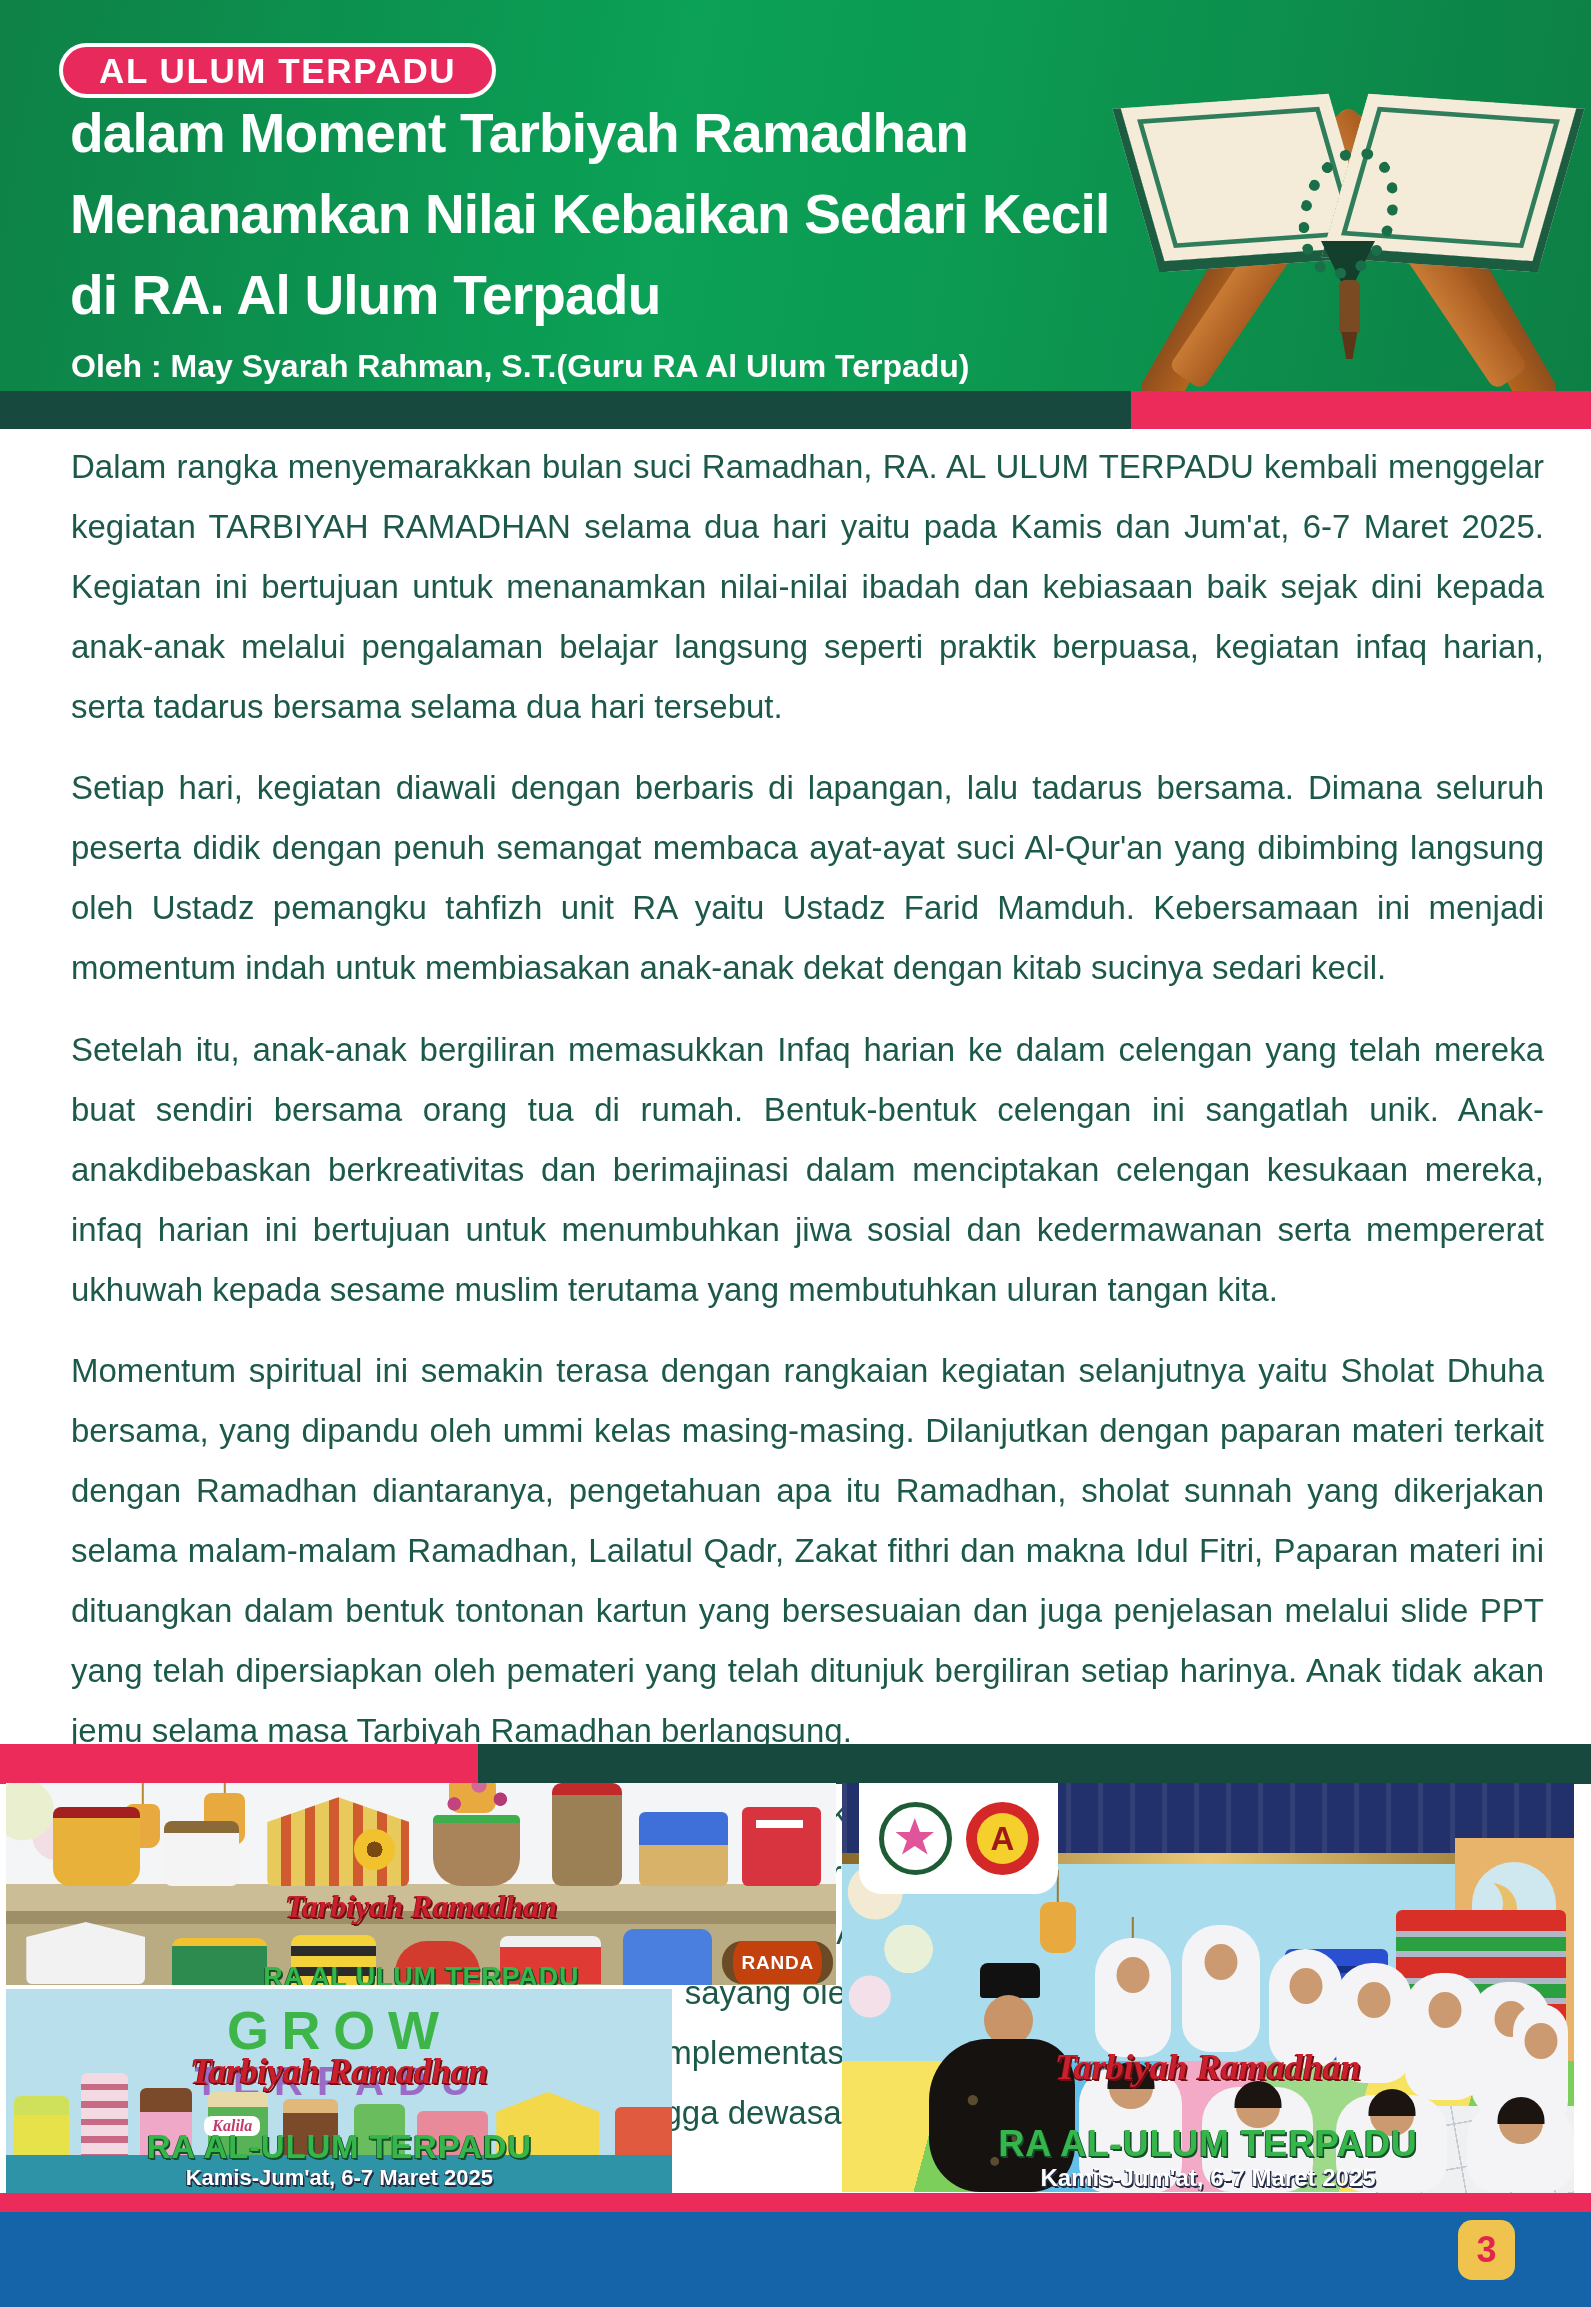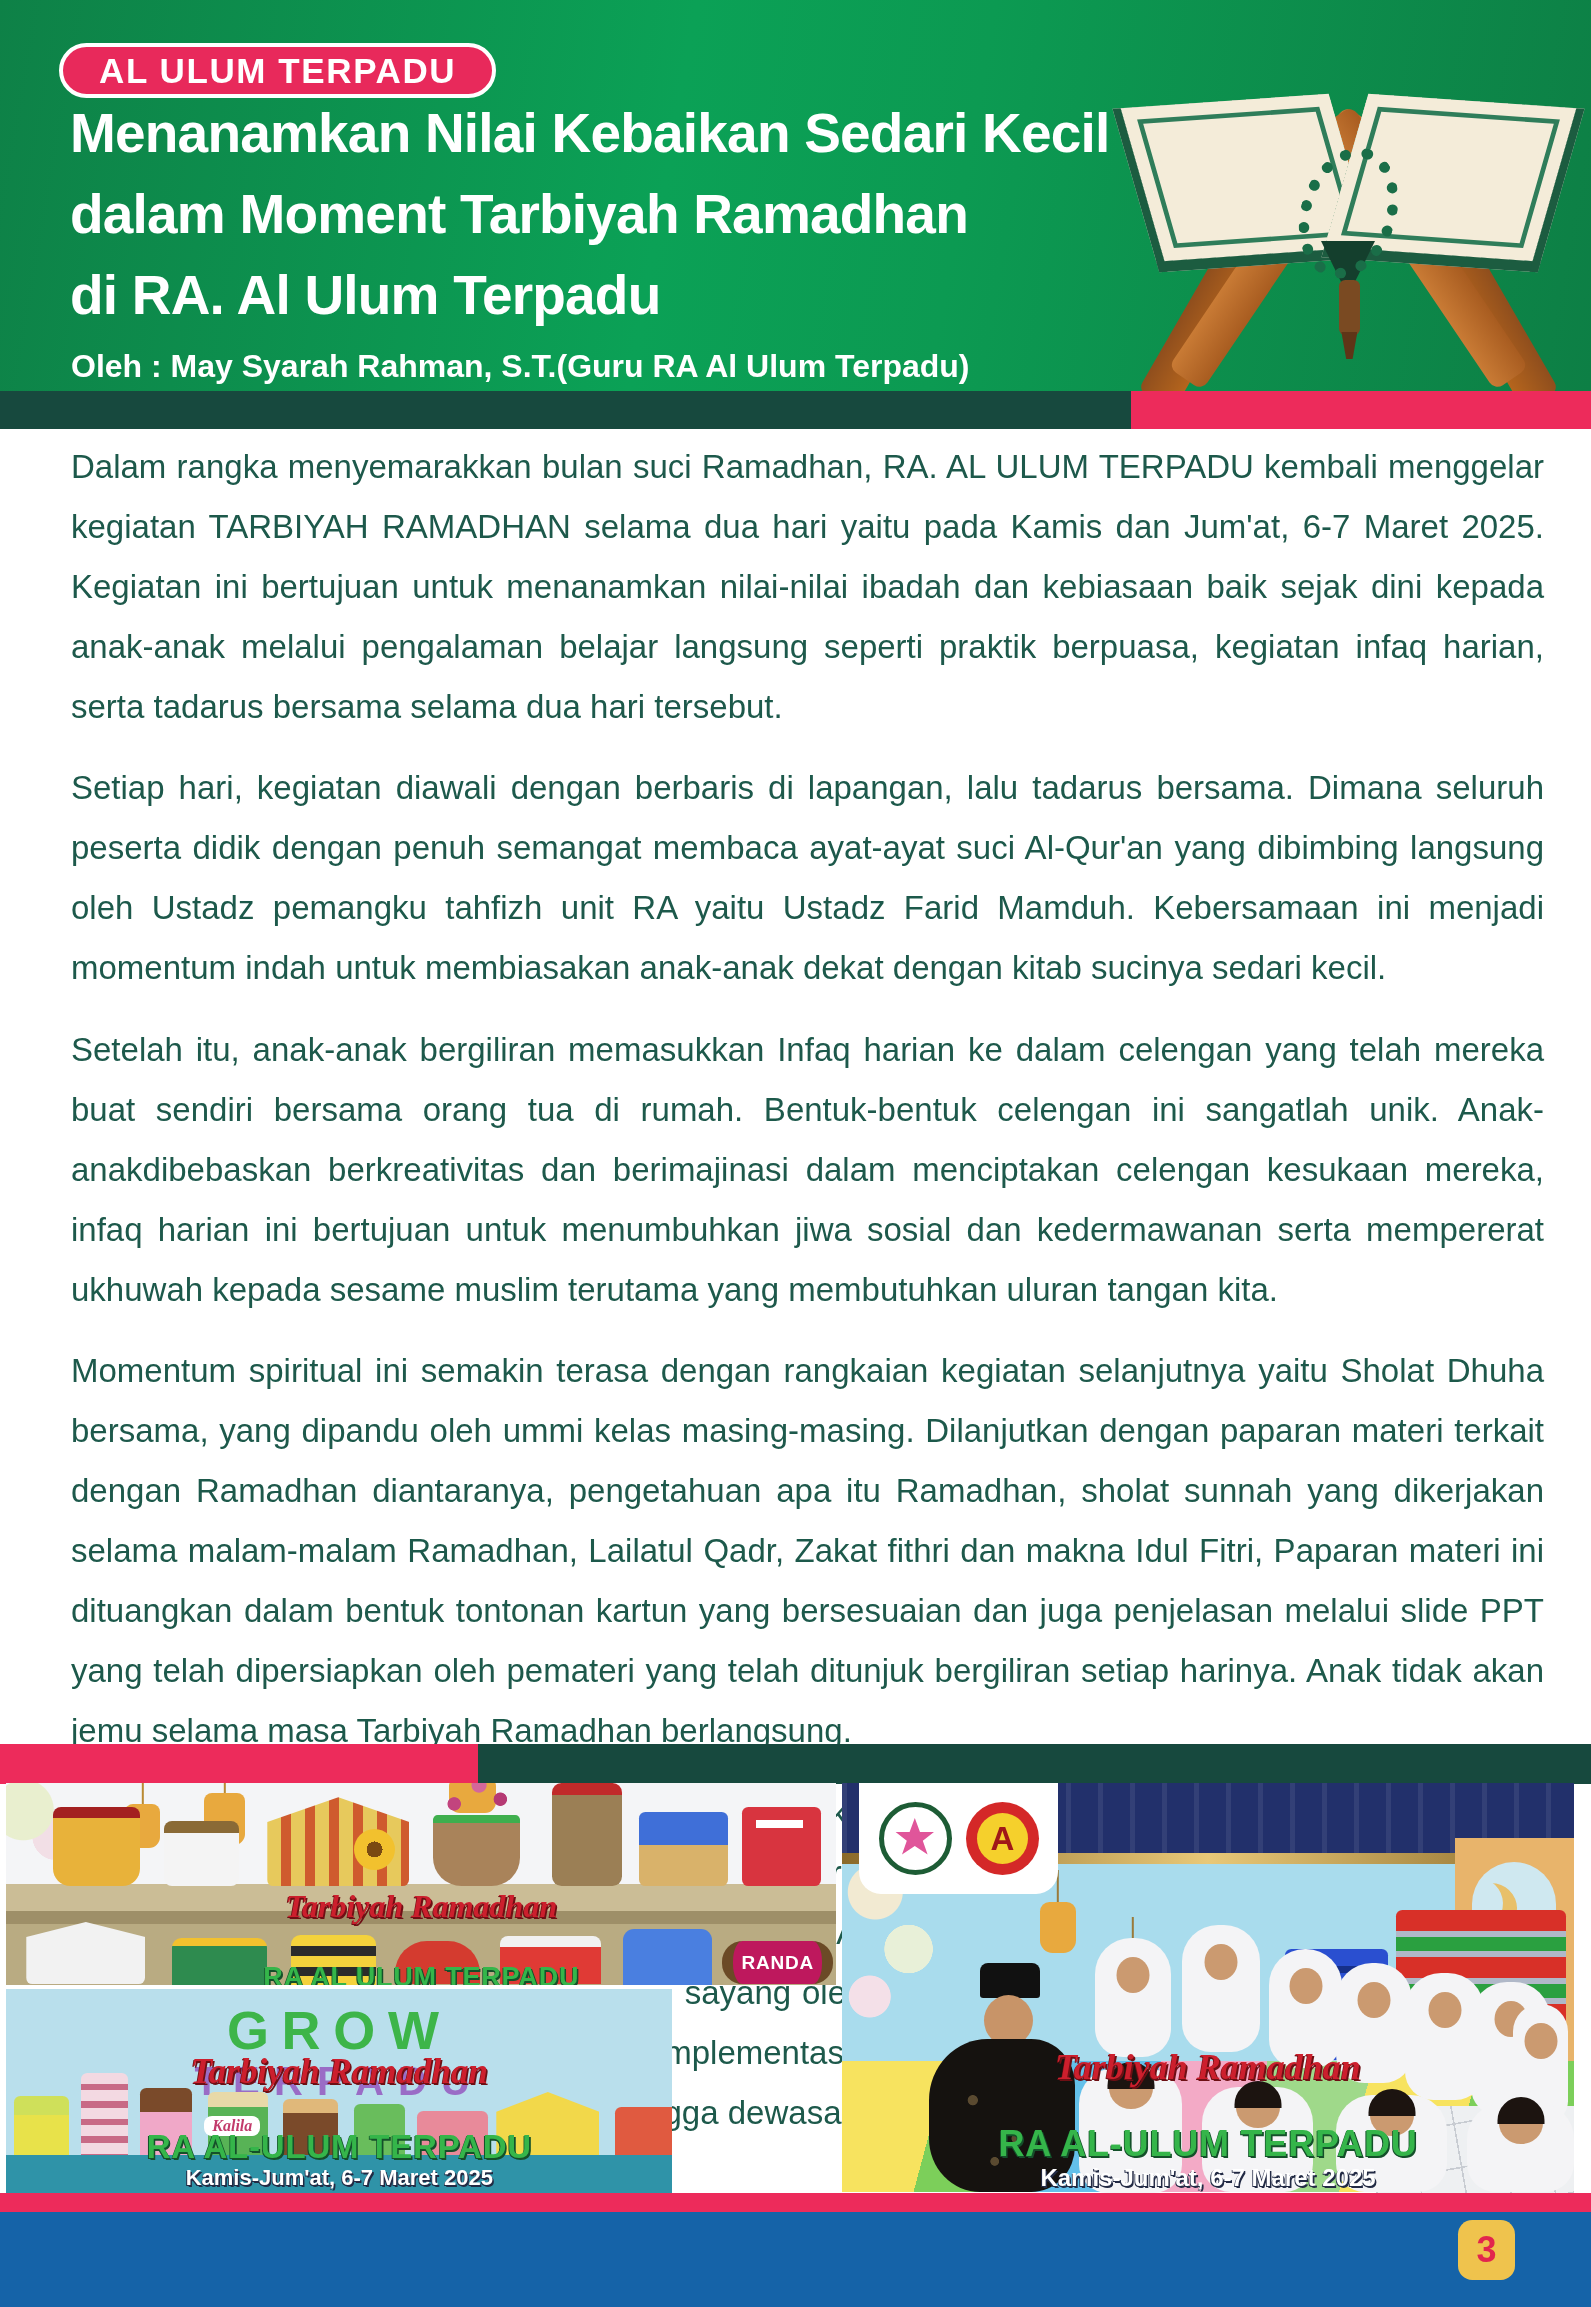--- a/index.html
+++ b/index.html
@@ -83,21 +83,21 @@
   .c7:after { content:""; position:absolute; left:14.2px; top:12.7px; width:47px; height:8px; background:#ffffff; }
   .b1 { left:20px; top:139px; width:119px; height:62px; background:#f2f2f2;
     clip-path:polygon(50% 0,100% 24%,100% 100%,0 100%,0 24%); }
   .b2 { left:166px; top:155px; width:95px; height:47px; background:linear-gradient(#f2c12e 16%, #2e8b4f 16%);
     border-radius:9.5px 9.5px 0 0; }
   .b3 { left:285px; top:152px; width:85px; height:50px;
     background:repeating-linear-gradient(#f4d23c 0 11px,#2b2b2b 11px 20.6px); border-radius:9.5px 9.5px 0 0; }
   .b4 { left:389px; top:158px; width:85px; height:43px; background:#d43b2f; border-radius:32px 32px 0 0; }
   .b5 { left:494px; top:153px; width:101px; height:48px; background:linear-gradient(#f1f1f1 22%, #e03a35 22%); border-radius:8px 8px 0 0; }
   .b6 { left:617px; top:146px; width:89px; height:56px; background:#4a7fe0; border-radius:11px 11px 0 0; }
-  .b7 { left:716px; top:158px; width:111px; height:43px; background:#be185d; border-radius:20.6px; border-left:11px solid #6b4a26; border-right:11px solid #6b4a26; display:flex; align-items:center; justify-content:center; }
+  .b7 { left:716px; top:158px; width:111px; height:43px; background:#c2410c; border-radius:20.6px; border-left:11px solid #6b4a26; border-right:11px solid #6b4a26; display:flex; align-items:center; justify-content:center; }
   .b7 span { color:#fff; font-size:19px; font-weight:700; letter-spacing:0.8px; }
   .kalila-tag { position:absolute; left:198px; top:127px; background:#ffffff; border-radius:8px; padding:0.8px 8px;
     font-family:"Liberation Serif", serif; font-style:italic; font-weight:700; font-size:16px; color:#c23a6b; z-index:5; }
   .lantern { position:absolute; background:#e8a93e; border-radius:8px 8px 11px 11px; }
   .lantern:before { content:""; position:absolute; left:50%; top:-20.6px; width:2.4px; height:20.6px; background:#b98a32; transform:translateX(-50%); }
   .pa-cap { position:absolute; left:0; bottom:-6.3px; width:100%; text-align:center; z-index:6; }
 
   
   .pb { position:absolute; left:0; top:202px; width:666px; height:208px; background:#b9dfec; border-top:4.7px solid #ffffff; overflow:hidden; }
   .grow1 { position:absolute; left:0; top:9.5px; width:100%; text-align:center;
@@ -195,22 +195,22 @@
 </head>
 <body>
 
 <div class="page">
 
   <header class="header">
     <div class="badge">
       <span>AL ULUM TERPADU</span>
     </div>
     <h1 class="title">
+      <span class="tl">dalam Moment Tarbiyah Ramadhan</span>
       <span class="tl">Menanamkan Nilai Kebaikan Sedari Kecil</span>
-      <span class="tl">dalam Moment Tarbiyah Ramadhan</span>
       <span class="tl">di RA. Al Ulum Terpadu</span>
     </h1>
     <div class="byline">Oleh : May Syarah Rahman, S.T.(Guru RA Al Ulum Terpadu)</div>
 
     <div class="quran">
       <div class="leg l3"></div>
       <div class="leg l4"></div>
       <div class="leg l1"></div>
       <div class="leg l2"></div>
       <div class="wing wl"></div>

